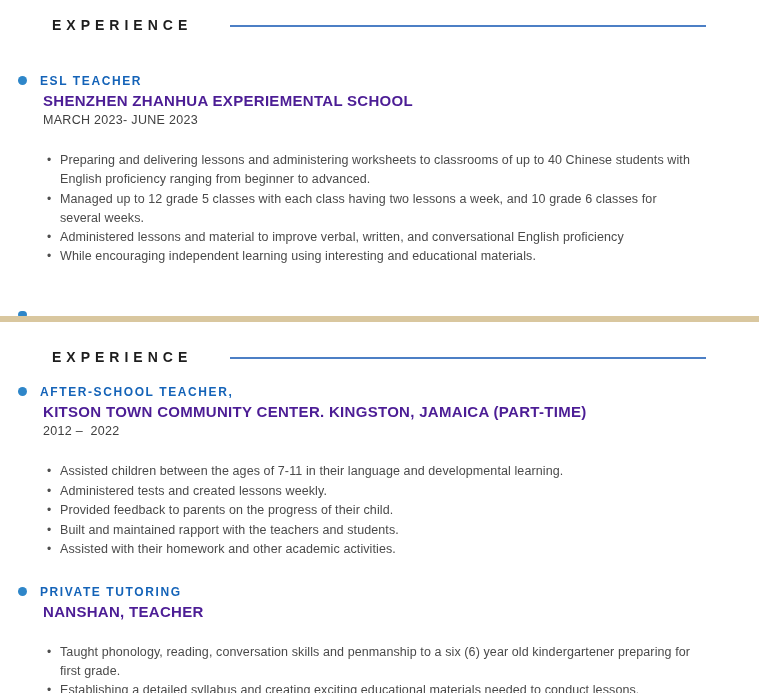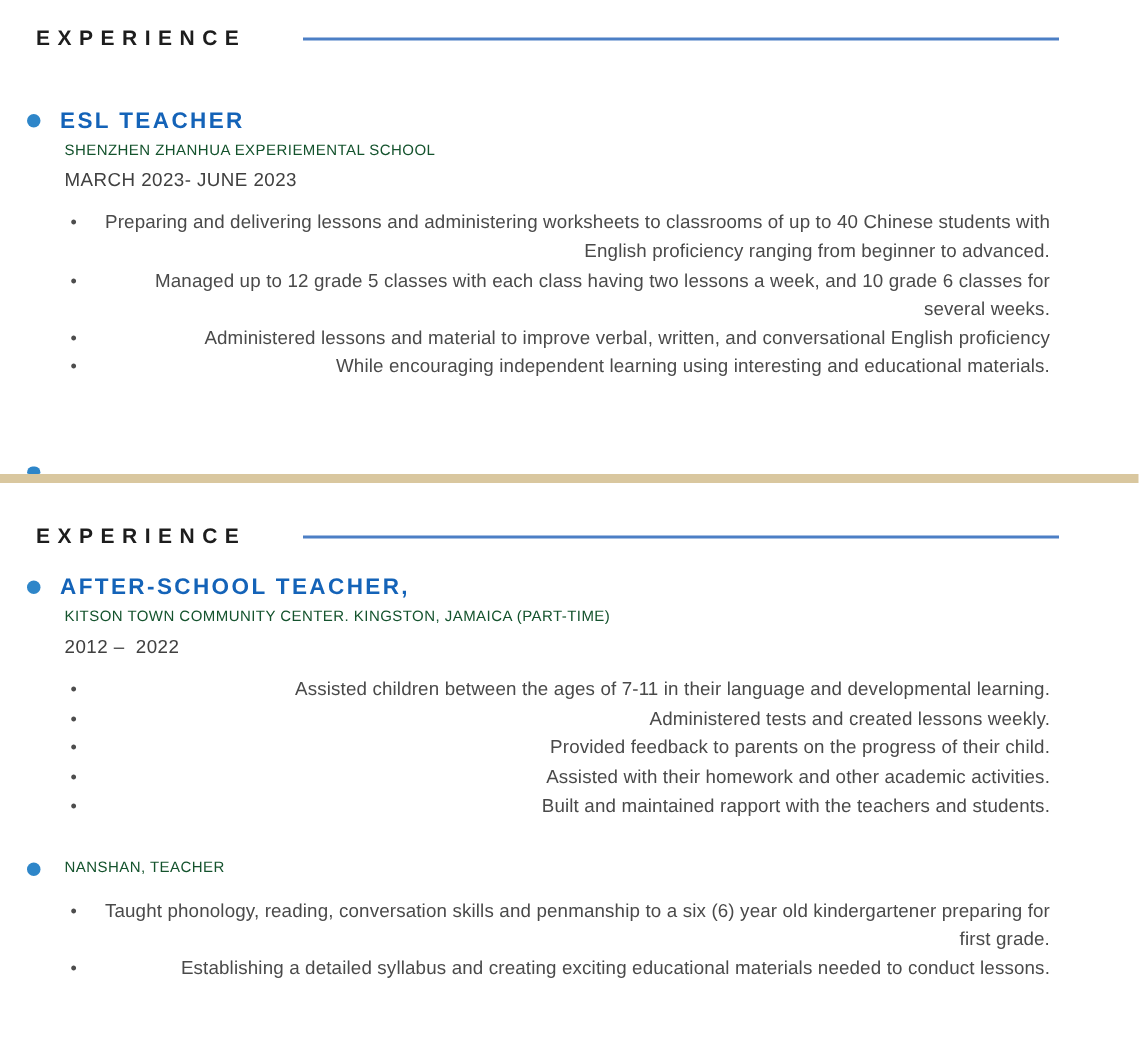--- a/index.html
+++ b/index.html
@@ -52,20 +52,21 @@
   }
   .page-1 .section-head { padding-top: 16px; }
   .page-2 .section-head { padding-top: 26px; }
   .section-title {
     font-size: 14px;
     font-weight: bold;
     color: #1d1d1d;
     letter-spacing: 5px;
     line-height: 18px;
     white-space: nowrap;
+    margin-left: 28px;
   }
   .section-rule {
     flex: 1;
     height: 2px;
     background: #4c7fc5;
     margin-left: 38px;
     margin-top: 1px;
   }
 
   
@@ -76,50 +77,50 @@
   .entry-dot {
     position: absolute;
     left: 18px;
     top: 3px;
     width: 9px;
     height: 9px;
     border-radius: 50%;
     background: #2e86c9;
   }
   .entry-title {
-    font-size: 15px;
+    font-size: 12px;
     font-weight: bold;
     color: #1463b8;
     letter-spacing: 1.6px;
     line-height: 16px;
   }
   .entry-org {
-    font-size: 10px;
-    color: #14532d;
+    font-size: 15px;
+    color: #4c1d95;
     letter-spacing: 0.3px;
     margin-top: 5px;
     padding-left: 3px;
     line-height: 14px;
+    font-weight: bold;
   }
   .entry-dates {
     font-size: 12.5px;
     color: #404040;
     letter-spacing: 0.3px;
     margin-top: 5px;
     padding-left: 3px;
     line-height: 14px;
     white-space: pre-wrap;
   }
 
   
   .bullet-list {
     list-style: none;
-    margin: 12px 0 0 0;
+    margin: 24px 0 0 0;
     padding: 0 0 0 0;
-    text-align: right;
   }
   .bullet-list li {
     position: relative;
     padding-left: 20px;
     max-width: 640px;
     font-size: 12.5px;
     color: #4a4a4a;
     line-height: 19.3px;
     letter-spacing: 0.1px;
   }
@@ -172,26 +173,27 @@
 
   <div class="entry entry-2a">
     <span class="entry-dot"></span>
     <div class="entry-title">AFTER-SCHOOL TEACHER,</div>
     <div class="entry-org">KITSON TOWN COMMUNITY CENTER. KINGSTON, JAMAICA (PART-TIME)</div>
     <div class="entry-dates">2012 –  2022</div>
     <ul class="bullet-list">
       <li>Assisted children between the ages of 7-11 in their language and developmental learning.</li>
       <li>Administered tests and created lessons weekly.</li>
       <li>Provided feedback to parents on the progress of their child.</li>
+      <li>Built and maintained rapport with the teachers and students.</li>
       <li>Assisted with their homework and other academic activities.</li>
-      <li>Built and maintained rapport with the teachers and students.</li>
     </ul>
   </div>
 
   <div class="entry entry-2b">
     <span class="entry-dot"></span>
+    <div class="entry-title">PRIVATE TUTORING</div>
     <div class="entry-org">NANSHAN, TEACHER</div>
     <ul class="bullet-list">
       <li>Taught phonology, reading, conversation skills and penmanship to a six (6) year old kindergartener preparing for first grade.</li>
       <li>Establishing a detailed syllabus and creating exciting educational materials needed to conduct lessons.</li>
     </ul>
   </div>
 </div>
 
 </body></html>

